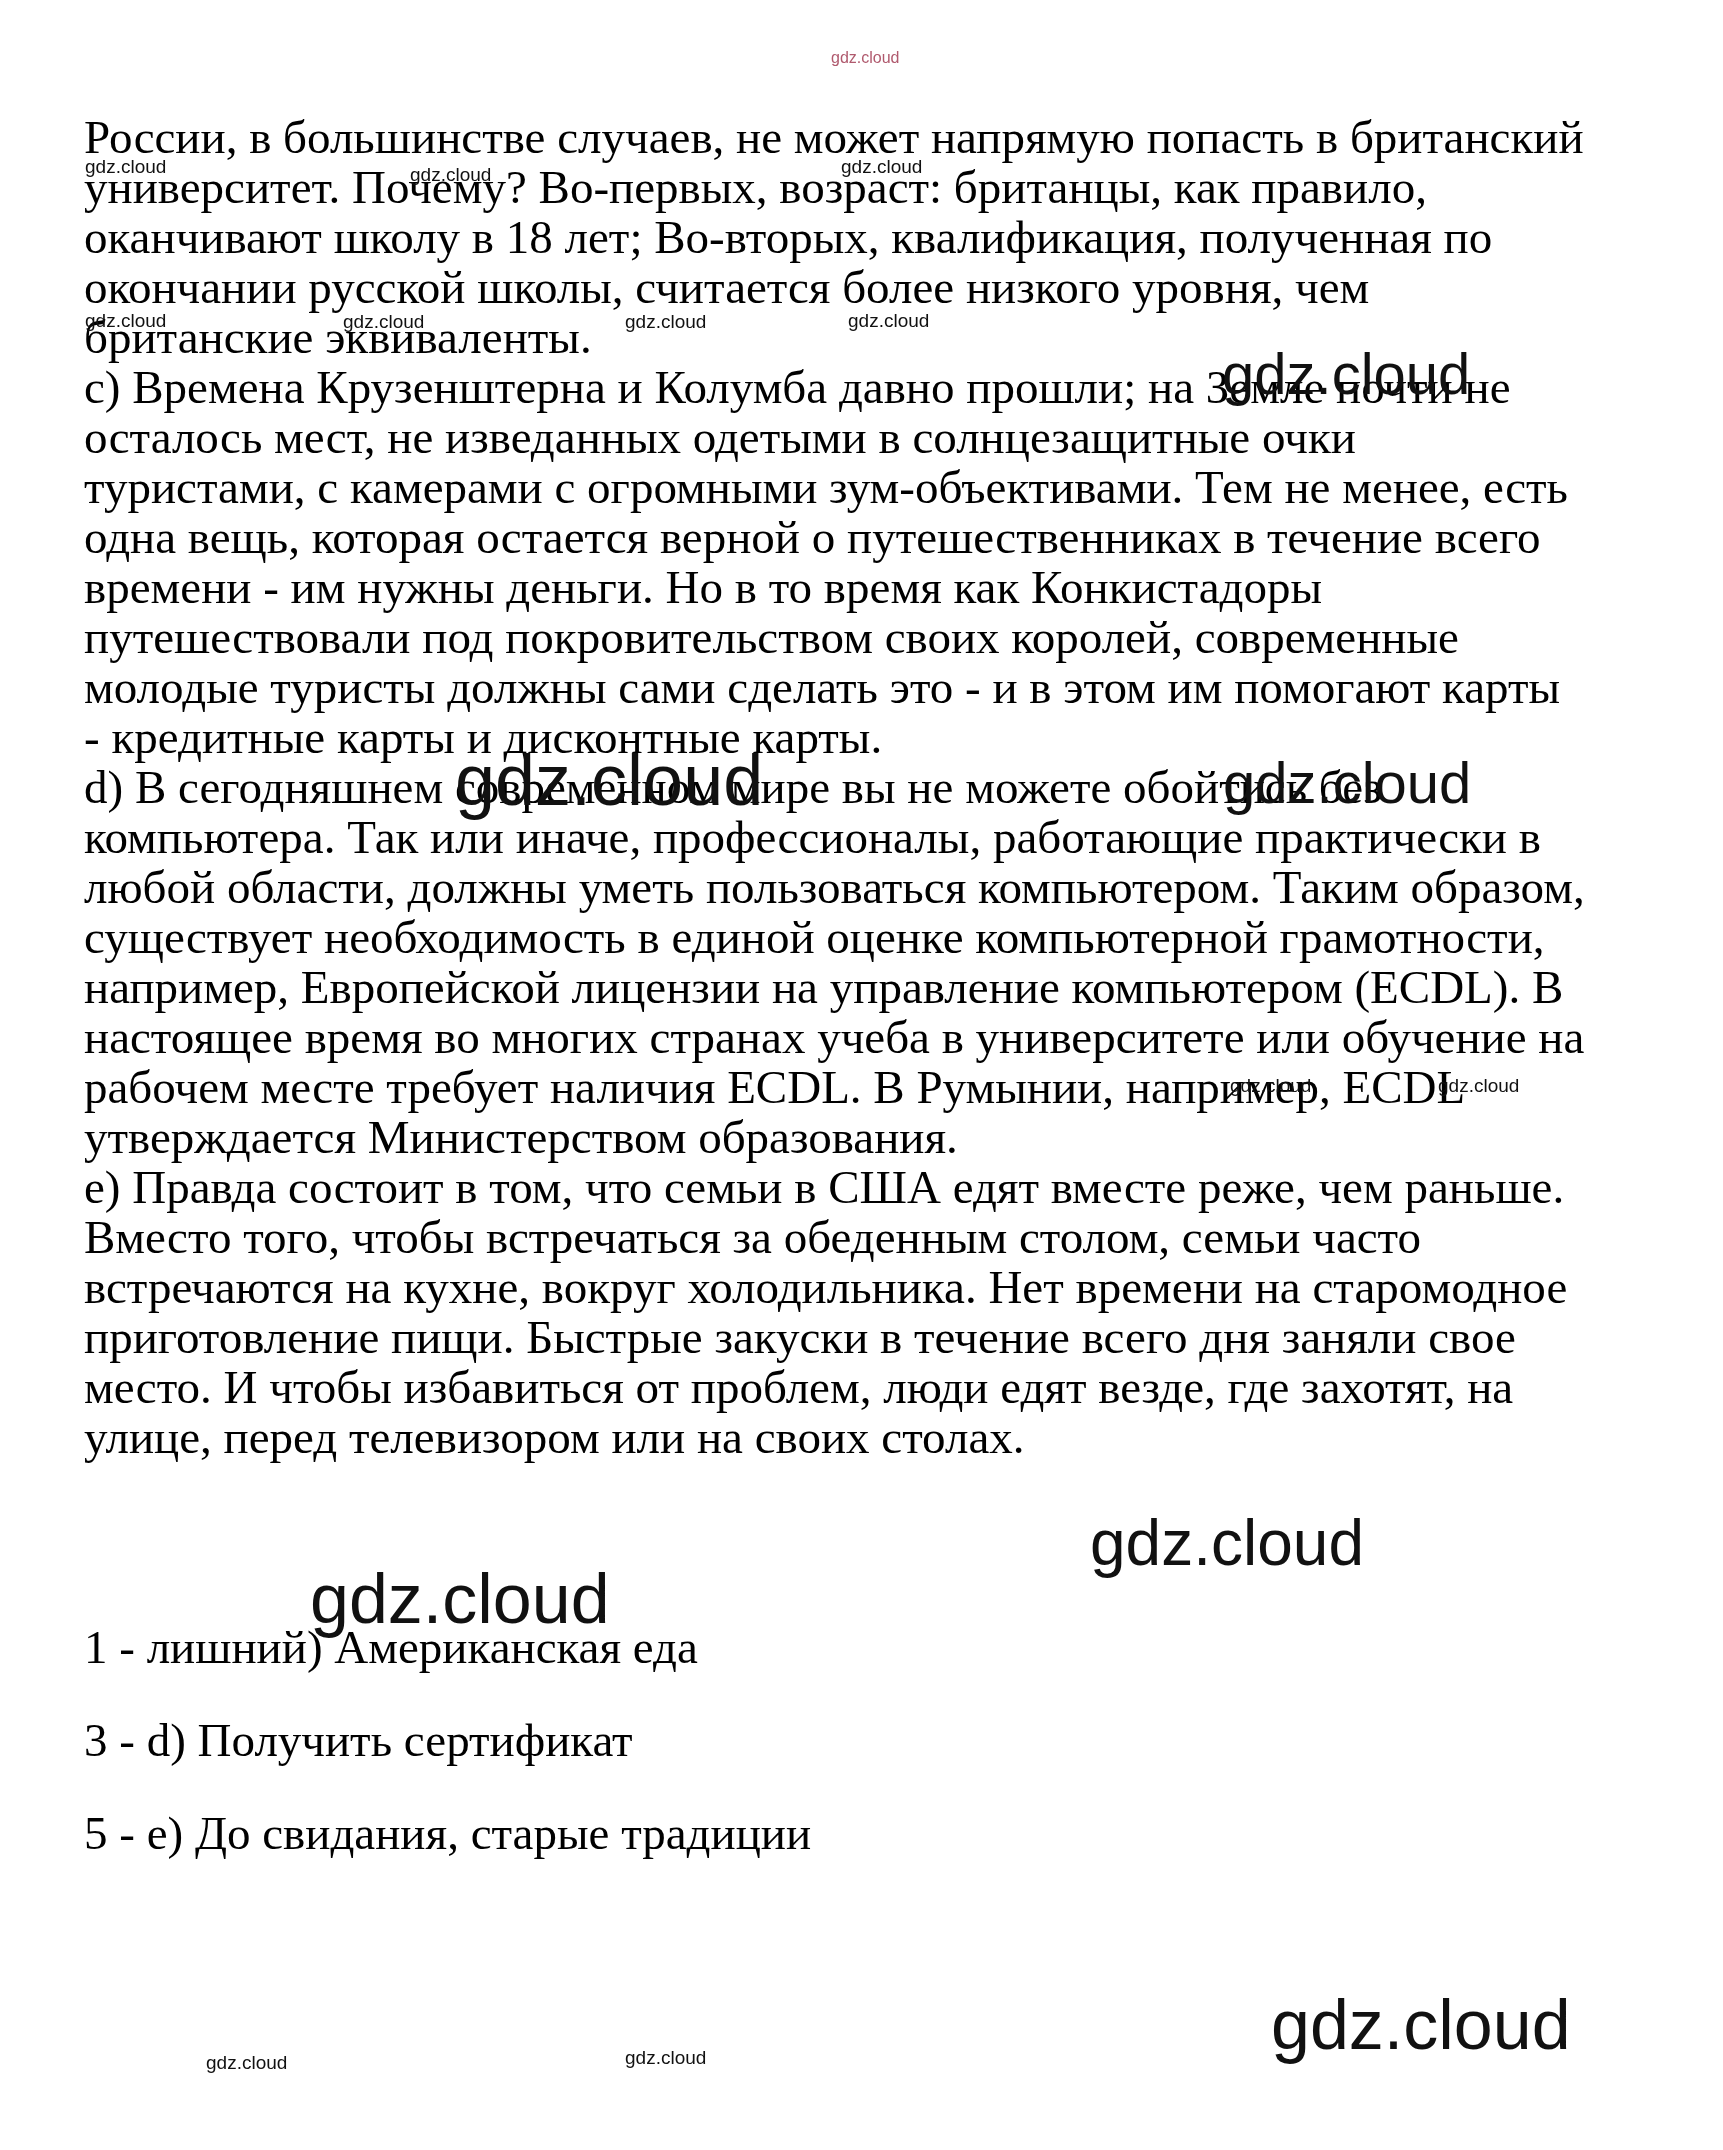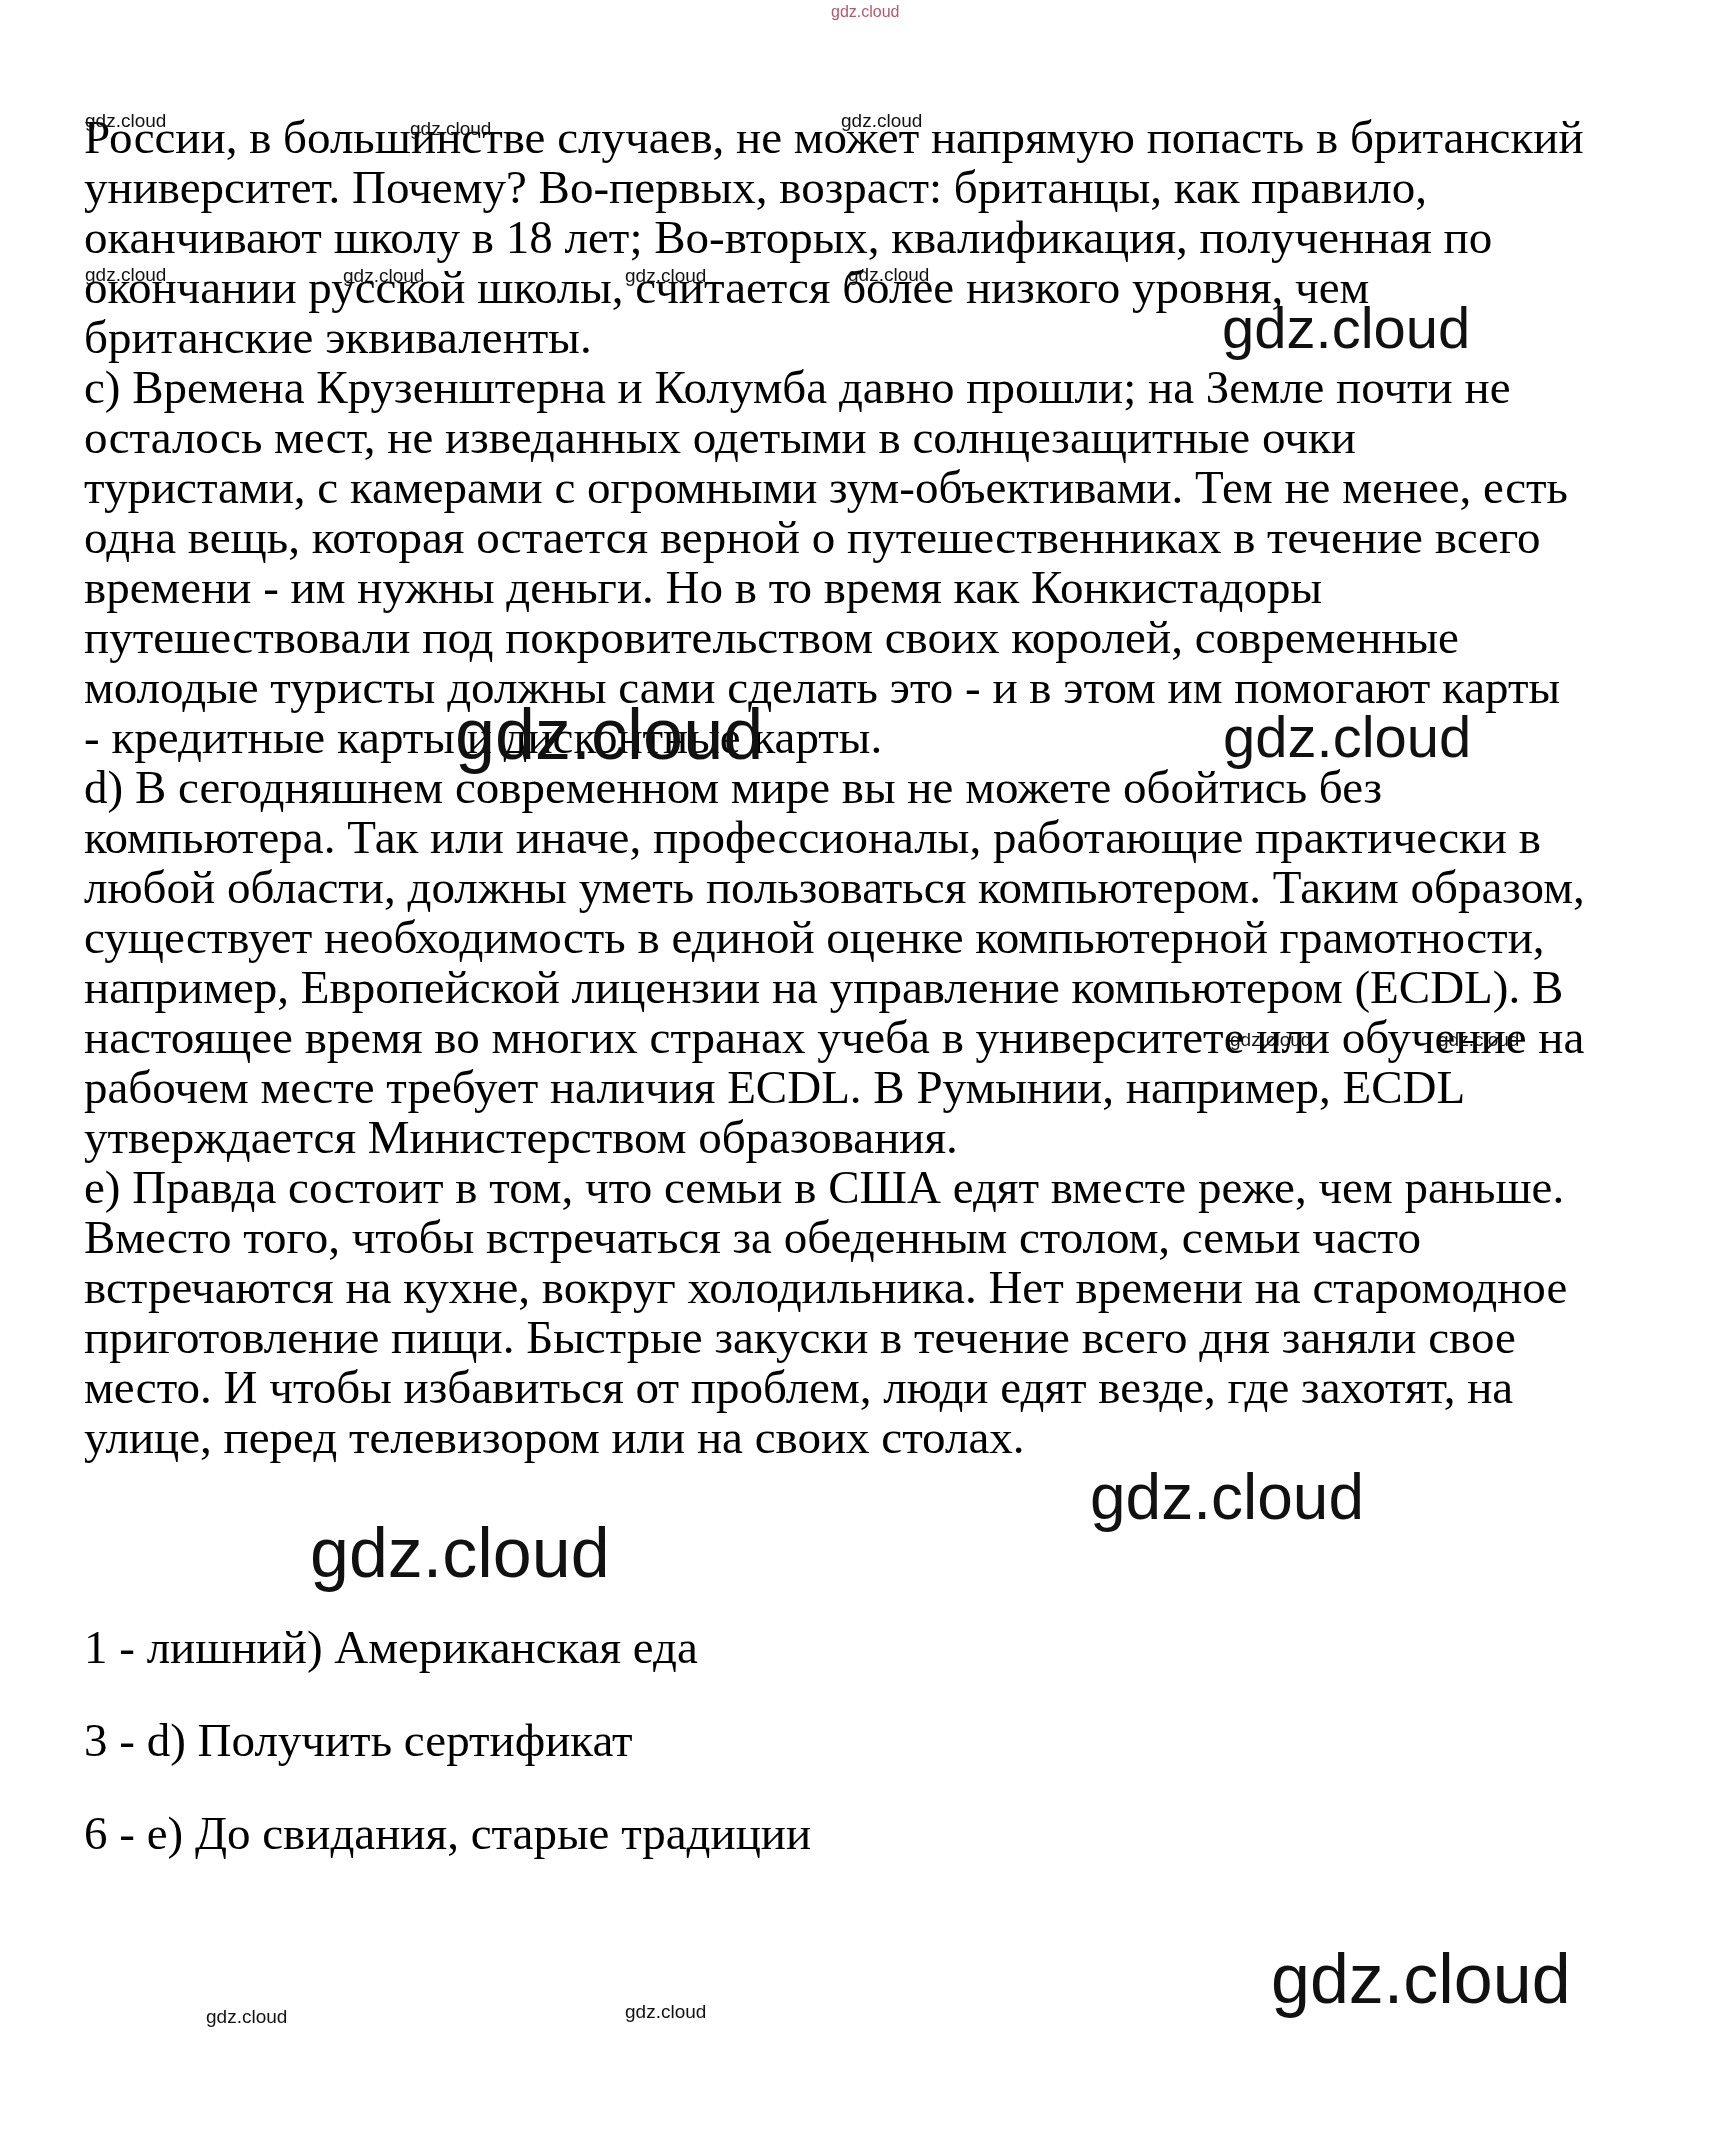--- a/index.html
+++ b/index.html
@@ -44,37 +44,38 @@
     top: 0;
     width: 100%;
     height: 100%;
     pointer-events: none;
   }
   .wm {
     position: absolute;
     font-family: "Liberation Sans", "DejaVu Sans", sans-serif;
     white-space: nowrap;
     color: #111111;
+    margin-top: 46px;
   }
 </style>
 </head>
 <body>
 
 <div class="page">
 
   <div class="content">
     <p>России, в большинстве случаев, не может напрямую попасть в британский университет. Почему? Во-первых, возраст: британцы, как правило, оканчивают школу в 18 лет; Во-вторых, квалификация, полученная по окончании русской школы, считается более низкого уровня, чем британские эквиваленты.</p>
     <p>c) Времена Крузенштерна и Колумба давно прошли; на Земле почти не осталось мест, не изведанных одетыми в солнцезащитные очки туристами, с камерами с огромными зум-объективами. Тем не менее, есть одна вещь, которая остается верной о путешественниках в течение всего времени - им нужны деньги. Но в то время как Конкистадоры путешествовали под покровительством своих королей, современные молодые туристы должны сами сделать это - и в этом им помогают карты - кредитные карты и дисконтные карты.</p>
     <p>d) В сегодняшнем современном мире вы не можете обойтись без компьютера. Так или иначе, профессионалы, работающие практически в любой области, должны уметь пользоваться компьютером. Таким образом, существует необходимость в единой оценке компьютерной грамотности, например, Европейской лицензии на управление компьютером (ECDL). В настоящее время во многих странах учеба в университете или обучение на рабочем месте требует наличия ECDL. В Румынии, например, ECDL утверждается Министерством образования.</p>
     <p>e) Правда состоит в том, что семьи в США едят вместе реже, чем раньше. Вместо того, чтобы встречаться за обеденным столом, семьи часто встречаются на кухне, вокруг холодильника. Нет времени на старомодное приготовление пищи. Быстрые закуски в течение всего дня заняли свое место. И чтобы избавиться от проблем, люди едят везде, где захотят, на улице, перед телевизором или на своих столах.</p>
 
     <ul class="answers">
       <li>1 - лишний) Американская еда</li>
       <li>3 - d) Получить сертификат</li>
-      <li>6 - e) До свидания, старые традиции</li>
+      <li>5 - e) До свидания, старые традиции</li>
     </ul>
   </div>
 
   <div id="watermark-layer">
       <span class="wm" style="left: 831px; top: 3.2px; font-size: 16px; color: rgb(176, 90, 110);">gdz.cloud</span>
       <span class="wm" style="left: 85px; top: 110px; font-size: 19px; color: rgb(17, 17, 17);">gdz.cloud</span>
       <span class="wm" style="left: 410px; top: 118px; font-size: 19px; color: rgb(17, 17, 17);">gdz.cloud</span>
       <span class="wm" style="left: 841px; top: 110px; font-size: 19px; color: rgb(17, 17, 17);">gdz.cloud</span>
       <span class="wm" style="left: 85px; top: 264px; font-size: 19px; color: rgb(17, 17, 17);">gdz.cloud</span>
       <span class="wm" style="left: 343px; top: 265px; font-size: 19px; color: rgb(17, 17, 17);">gdz.cloud</span>

